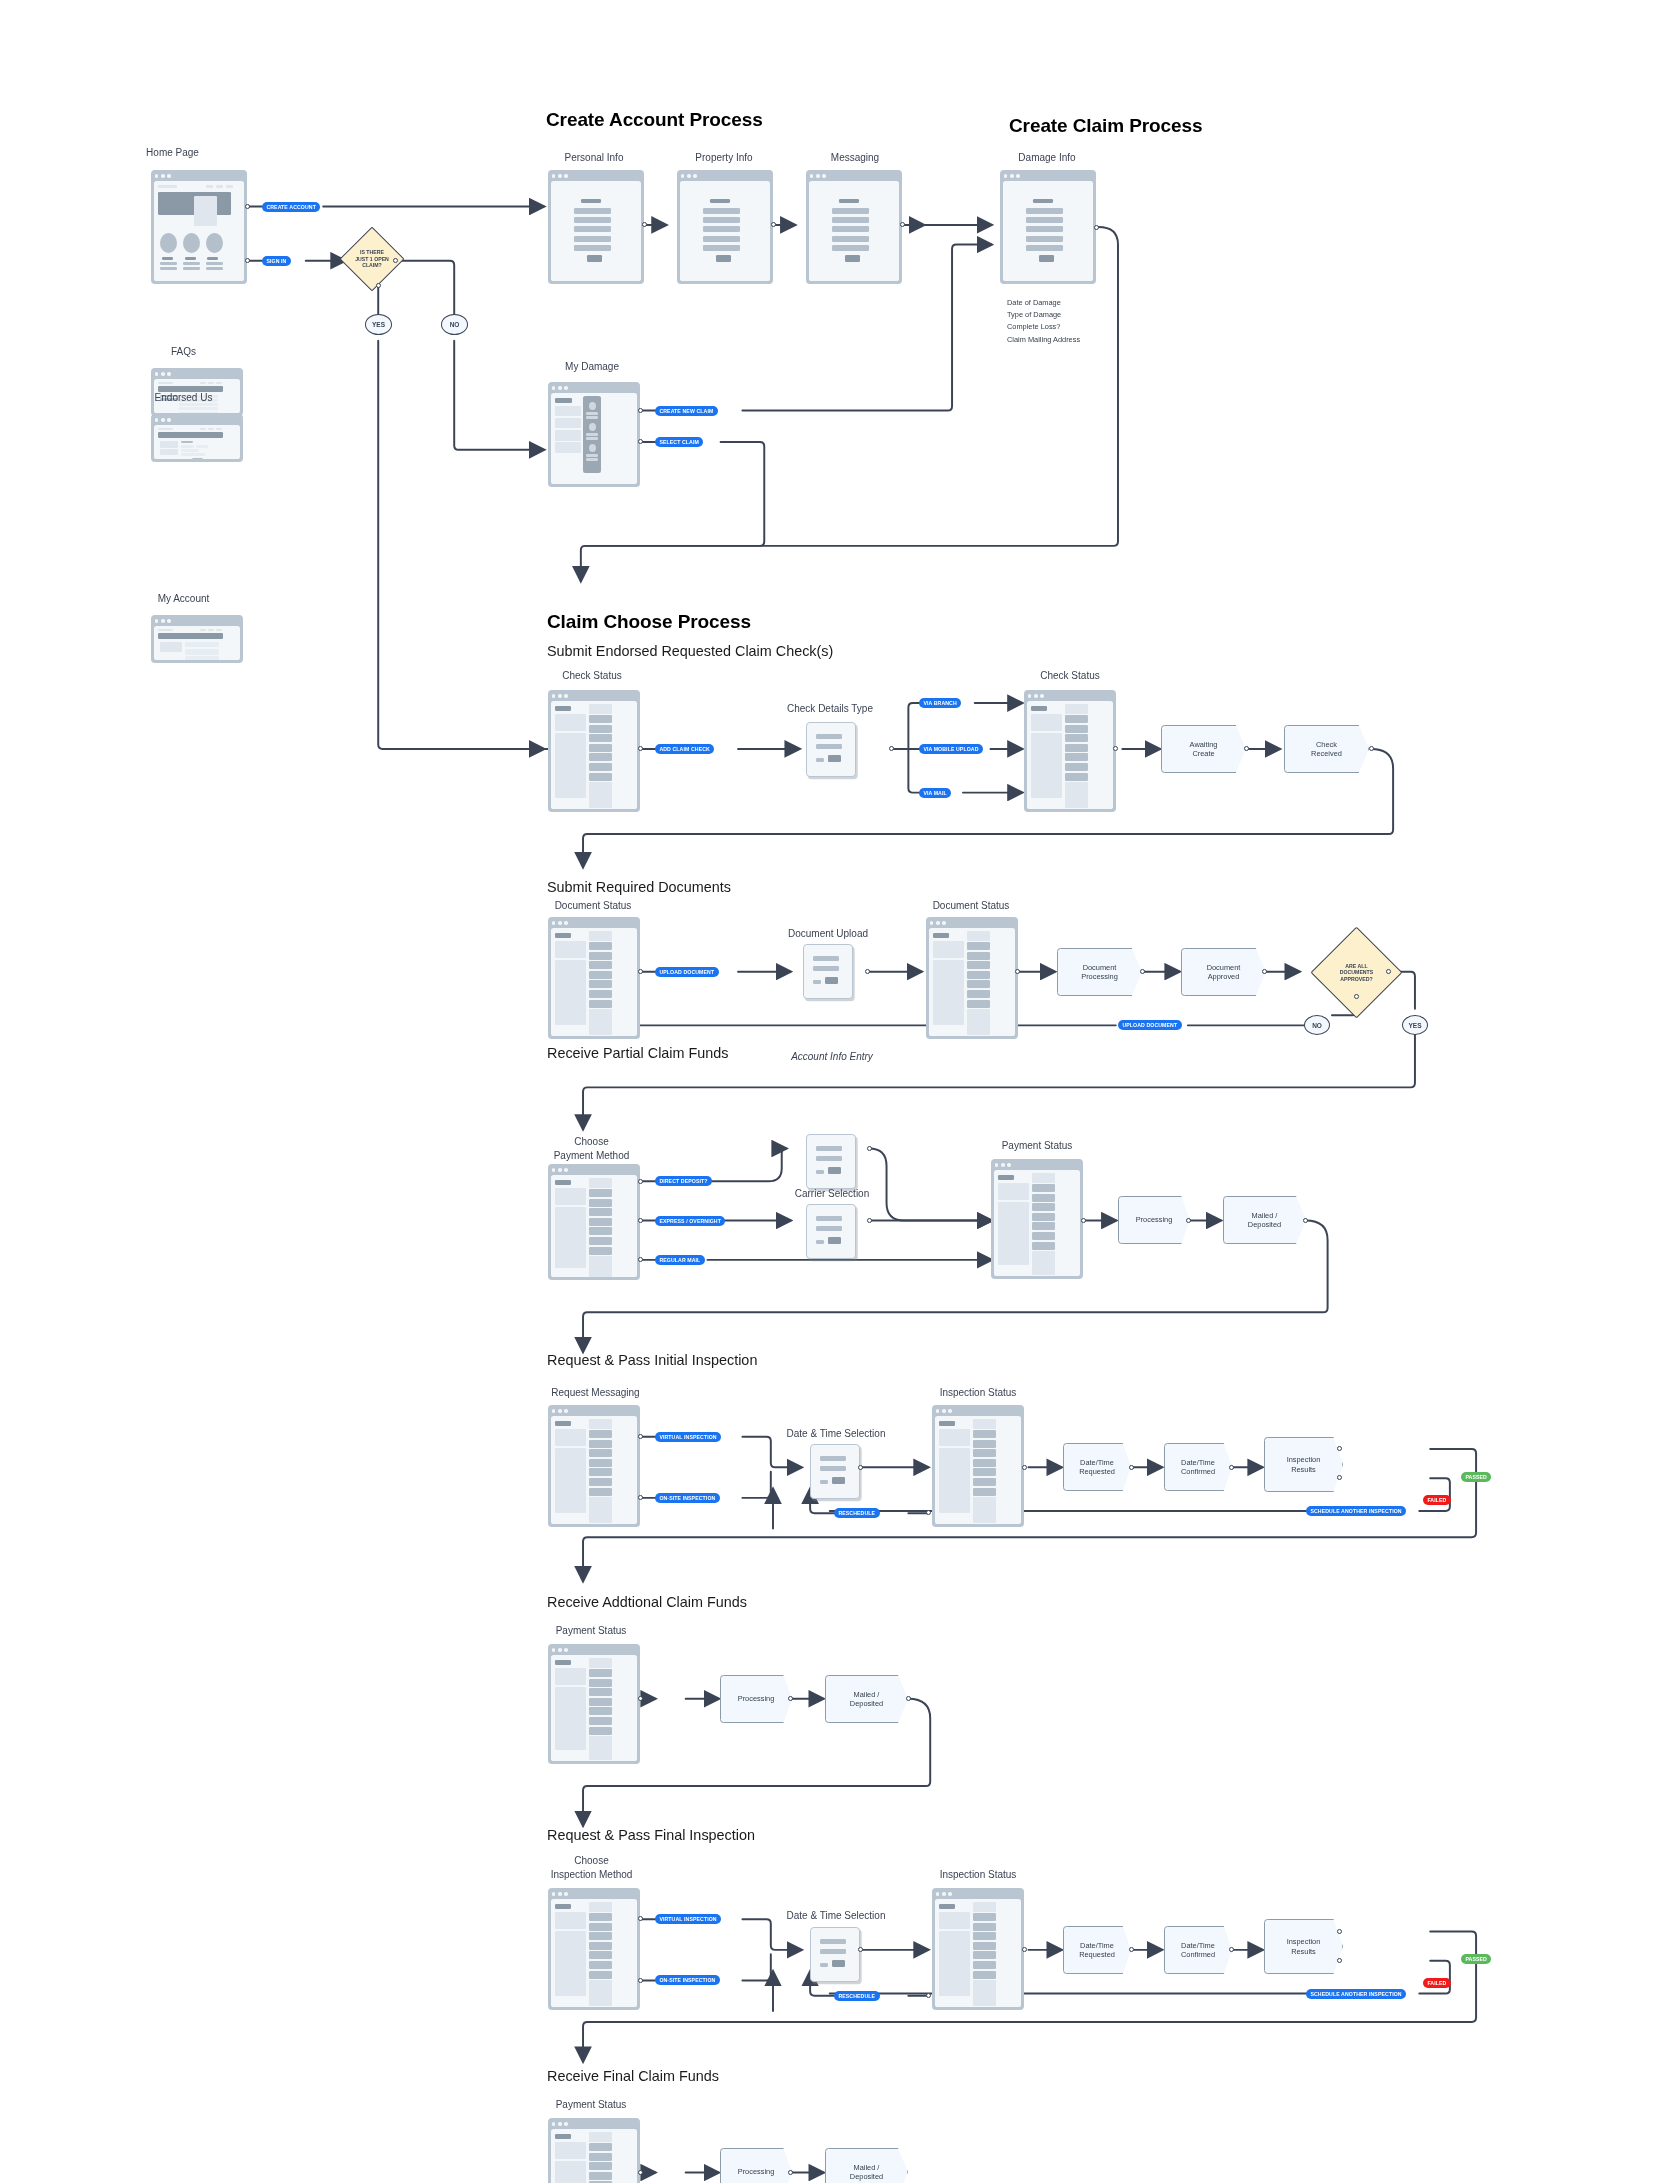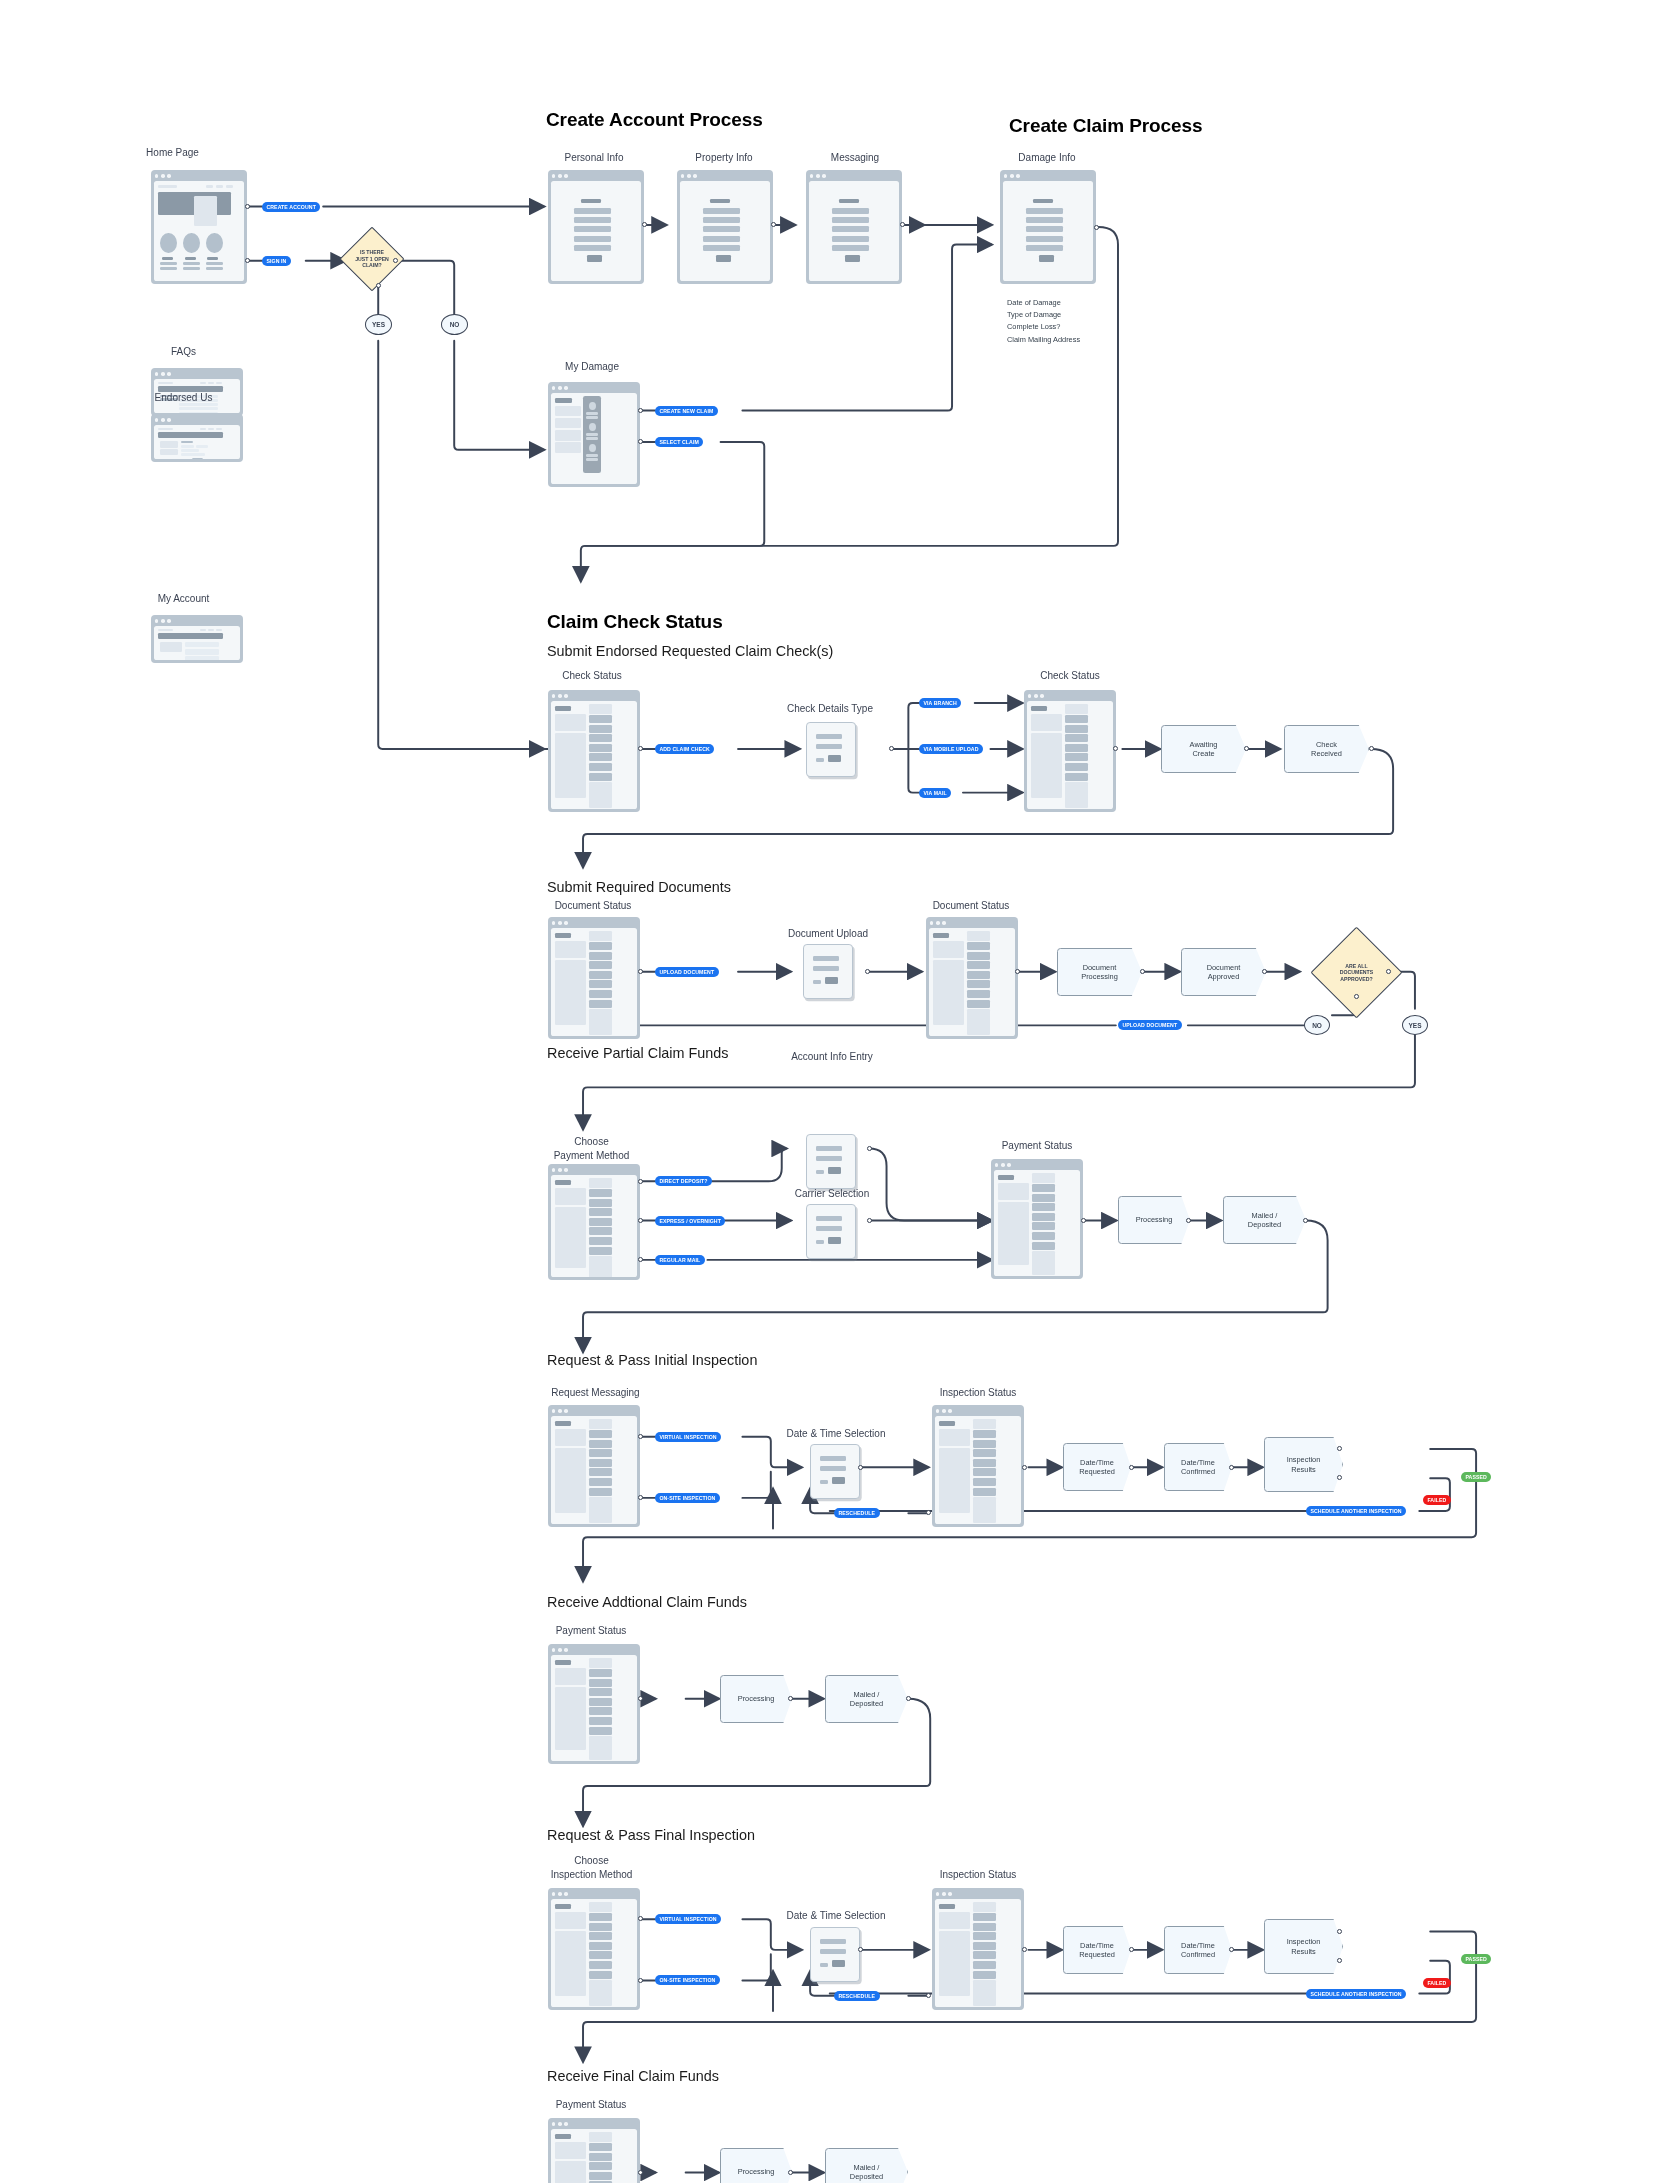--- a/index.html
+++ b/index.html
@@ -203,21 +203,21 @@
       <path d="M3020,4565 L1900,4565"></path>
 
       <path d="M1465,4975 L1500,4975" marker-end="url(#ah)"></path>
       <path d="M1570,4975 L1645,4975" marker-end="url(#ah)"></path>
       <path d="M1810,4975 L1885,4975" marker-end="url(#ah)"></path>
     </g>
   </svg>
 
   <div class="bigtitle" style="left:546px; top:109px;">Create Account Process</div>
   <div class="bigtitle" style="left:1009px; top:115px;">Create Claim Process</div>
-  <div class="bigtitle" style="left:547px; top:611px;">Claim Check Status</div>
+  <div class="bigtitle" style="left:547px; top:611px;">Claim Choose Process</div>
 
   <div class="subtitle" style="left:547px; top:643px;">Submit Endorsed Requested Claim Check(s)</div>
   <div class="subtitle" style="left:547px; top:879px;">Submit Required Documents</div>
   <div class="subtitle" style="left:547px; top:1045px;">Receive Partial Claim Funds</div>
   <div class="subtitle" style="left:547px; top:1352px;">Request &amp; Pass Initial Inspection</div>
   <div class="subtitle" style="left:547px; top:1594px;">Receive Addtional Claim Funds</div>
   <div class="subtitle" style="left:547px; top:1827px;">Request &amp; Pass Final Inspection</div>
   <div class="subtitle" style="left:547px; top:2068px;">Receive Final Claim Funds</div>
 
   <div class="screenlabel" style="left:133px; top:146px; width:79px;">Home Page</div>
@@ -613,21 +613,21 @@
       <div class="bar g-light" style="left:38px; top:81px; width:23px; height:22px;"></div>
     </div>
   </div>
   <div class="joint" style="left:638px; top:1179px;"></div>
   <div class="joint" style="left:638px; top:1218px;"></div>
   <div class="joint" style="left:638px; top:1257px;"></div>
   <div class="pill" style="left:655px; top:1176px;">DIRECT DEPOSIT?</div>
   <div class="pill" style="left:655px; top:1216px;">EXPRESS / OVERNIGHT</div>
   <div class="pill" style="left:655px; top:1255px;">REGULAR MAIL</div>
 
-  <div class="screenlabel" style="left:782px; top:1050px; width:100px;">Account Info Entry</div>
+  <div class="screenlabel" style="left:782px; top:1050px; width:100px;font-style:italic;">Account Info Entry</div>
   <div class="card" style="left:806px; top:1134px; width:50px; height:55px;">
     <div class="bar g-mid" style="left:8.7px; top:10.5px; width:26px; height:5.2px;"></div>
     <div class="bar g-mid" style="left:8.7px; top:21px; width:26px; height:5.2px;"></div>
     <div class="bar g-mid" style="left:8.7px; top:35px; width:7.9px; height:3.5px;"></div>
     <div class="bar g-dark" style="left:21px; top:32px; width:13px; height:7px;"></div>
   </div>
   <div class="joint" style="left:867px; top:1146px;"></div>
 
   <div class="screenlabel" style="left:782px; top:1187px; width:100px;">Carrier Selection</div>
   <div class="card" style="left:806px; top:1204px; width:50px; height:55px;">

